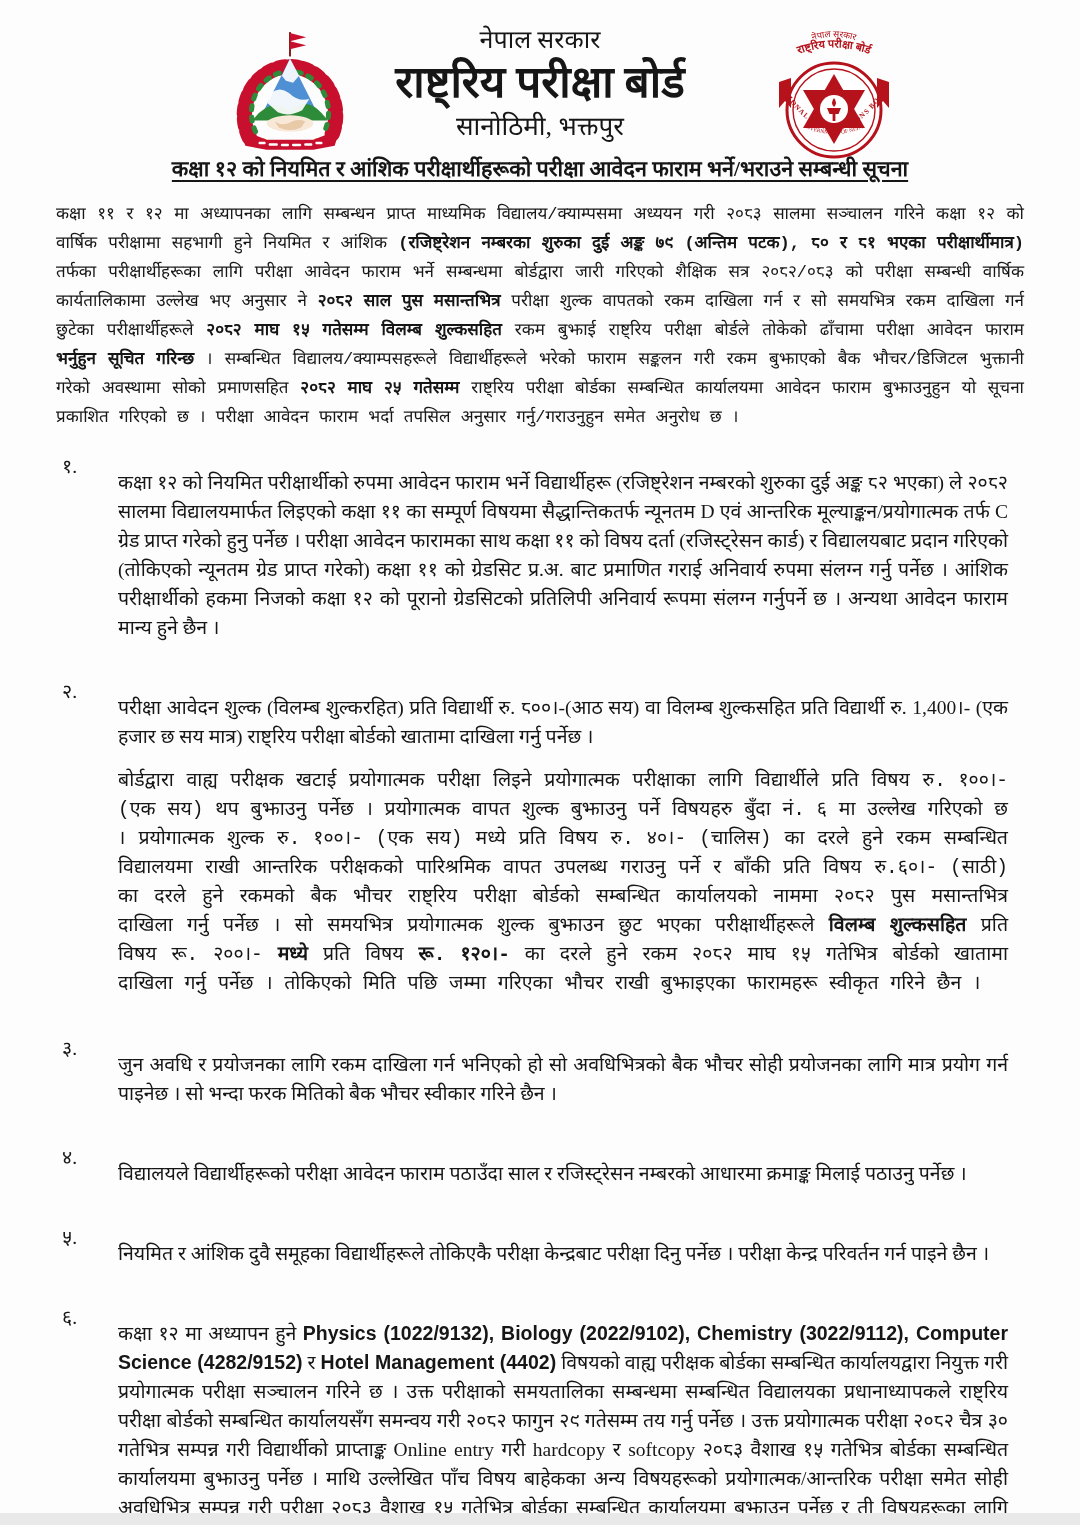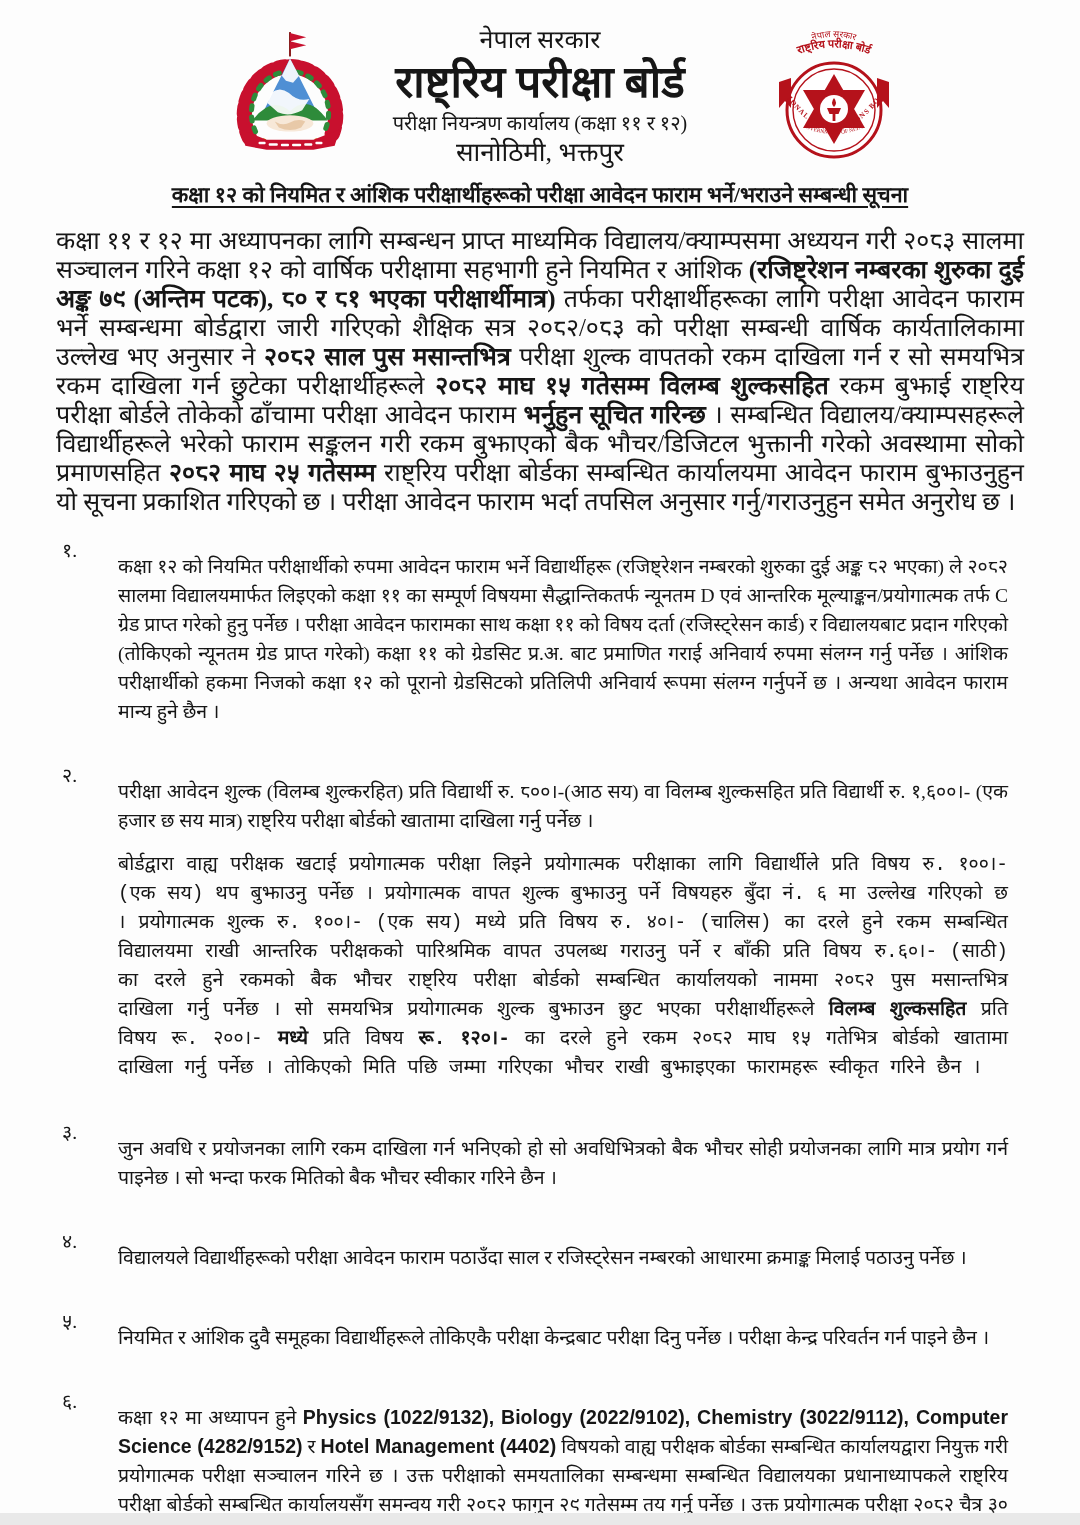--- a/index.html
+++ b/index.html
@@ -25,22 +25,23 @@
   .content { padding:0 56px; }
   .title {
     margin-top:10px;
     font-size:21.5px; line-height:30px; font-weight:bold;
     text-align:center;
     text-decoration:underline;
     text-underline-offset:4px;
   }
   .intro {
     margin:16px 0 0 0;
-    font-size:25px; line-height:29px;
+    font-size:17px; line-height:29px;
     text-align:justify;
+    font-family:Liberation Mono, monospace;
   }
   .items { margin-top:20px; }
   .item { display:flex; font-size:19.5px; line-height:29px; }
   .item + .item { margin-top:19px; }
   .num { flex:0 0 46px; padding-left:6px; }
   .itext { flex:1; text-align:justify; }
   .itext p { margin:16px; }
   .itext p + p { margin-top:14px;font-family:Liberation Mono, monospace; }
 
   .b { font-weight:bold; }
@@ -120,42 +121,41 @@
           <textPath href="#arcM" startOffset="50%">GOVERNMENT OF NEPAL</textPath>
         </text>
         <text class="seal-txt" font-size="7.2" font-weight="bold" letter-spacing="1" text-anchor="middle">
           <textPath href="#arcB" startOffset="50%">NATIONAL EXAMINATIONS BOARD</textPath>
         </text>
       </svg>
     </div>
 
     <div class="h-gov">नेपाल सरकार</div>
     <div class="h-board">राष्ट्रिय परीक्षा बोर्ड</div>
-    <div class="h-office">परीक्षा नियन्त्रण कार्यालय (कक्षा ११ र १२)</div>
     <div class="h-addr">सानोठिमी, भक्तपुर</div>
   </div>
 
   <div class="content">
     <div class="title">कक्षा १२ को नियमित र आंशिक परीक्षार्थीहरूको परीक्षा आवेदन फाराम भर्ने/भराउने सम्बन्धी सूचना</div>
 
     <p class="intro"><span>कक्षा ११ र १२ मा अध्यापनका लागि सम्बन्धन प्राप्त माध्यमिक विद्यालय/क्याम्पसमा अध्ययन गरी २०८३ सालमा सञ्चालन गरिने कक्षा १२ को वार्षिक परीक्षामा सहभागी हुने नियमित र आंशिक </span><span class="b">(रजिष्ट्रेशन नम्बरका शुरुका दुई अङ्क ७९ (अन्तिम पटक), ८० र ८१ भएका परीक्षार्थीमात्र)</span><span> तर्फका परीक्षार्थीहरूका लागि परीक्षा आवेदन फाराम भर्ने सम्बन्धमा बोर्डद्वारा जारी गरिएको शैक्षिक सत्र २०८२/०८३ को परीक्षा सम्बन्धी वार्षिक कार्यतालिकामा उल्लेख भए अनुसार ने </span><span class="b">२०८२ साल पुस मसान्तभित्र</span><span> परीक्षा शुल्क वापतको रकम दाखिला गर्न र सो समयभित्र रकम दाखिला गर्न छुटेका परीक्षार्थीहरूले </span><span class="b">२०८२ माघ १५ गतेसम्म विलम्ब शुल्कसहित</span><span> रकम बुझाई राष्ट्रिय परीक्षा बोर्डले तोकेको ढाँचामा परीक्षा आवेदन फाराम </span><span class="b">भर्नुहुन सूचित गरिन्छ</span><span> । सम्बन्धित विद्यालय/क्याम्पसहरूले विद्यार्थीहरूले भरेको फाराम सङ्कलन गरी रकम बुझाएको बैक भौचर/डिजिटल भुक्तानी गरेको अवस्थामा सोको प्रमाणसहित </span><span class="b">२०८२ माघ २५ गतेसम्म</span><span> राष्ट्रिय परीक्षा बोर्डका सम्बन्धित कार्यालयमा आवेदन फाराम बुझाउनुहुन यो सूचना प्रकाशित गरिएको छ । परीक्षा आवेदन फाराम भर्दा तपसिल अनुसार गर्नु/गराउनुहुन समेत अनुरोध छ ।</span></p>
 
     <div class="items">
 
       <div class="item">
         <span class="num">१.</span>
         <div class="itext">
             <p><span>कक्षा १२ को नियमित परीक्षार्थीको रुपमा आवेदन फाराम भर्ने विद्यार्थीहरू (रजिष्ट्रेशन नम्बरको शुरुका दुई अङ्क ८२ भएका) ले २०८२ सालमा विद्यालयमार्फत लिइएको कक्षा ११ का सम्पूर्ण विषयमा सैद्धान्तिकतर्फ न्यूनतम D एवं आन्तरिक मूल्याङ्कन/प्रयोगात्मक तर्फ C ग्रेड प्राप्त गरेको हुनु पर्नेछ । परीक्षा आवेदन फारामका साथ  कक्षा ११ को विषय दर्ता (रजिस्ट्रेसन कार्ड) र विद्यालयबाट प्रदान गरिएको (तोकिएको न्यूनतम ग्रेड प्राप्त गरेको) कक्षा ११ को ग्रेडसिट प्र.अ. बाट प्रमाणित गराई अनिवार्य रुपमा संलग्न गर्नु पर्नेछ । आंशिक परीक्षार्थीको हकमा निजको कक्षा १२ को पूरानो ग्रेडसिटको प्रतिलिपी अनिवार्य रूपमा संलग्न गर्नुपर्ने छ । अन्यथा आवेदन फाराम मान्य हुने छैन ।</span></p>
           </div>
       </div>
 
       <div class="item">
         <span class="num">२.</span>
         <div class="itext">
-          <p><span>परीक्षा आवेदन शुल्क (विलम्ब शुल्करहित) प्रति विद्यार्थी रु. ८००।-(आठ सय) वा विलम्ब शुल्कसहित प्रति विद्यार्थी रु. १,६००।- (एक हजार छ सय मात्र) राष्ट्रिय परीक्षा बोर्डको खातामा दाखिला गर्नु पर्नेछ ।</span></p>
+          <p><span>परीक्षा आवेदन शुल्क (विलम्ब शुल्करहित) प्रति विद्यार्थी रु. ८००।-(आठ सय) वा विलम्ब शुल्कसहित प्रति विद्यार्थी रु. 1,400।- (एक हजार छ सय मात्र) राष्ट्रिय परीक्षा बोर्डको खातामा दाखिला गर्नु पर्नेछ ।</span></p>
           <p><span>बोर्डद्वारा वाह्य परीक्षक खटाई प्रयोगात्मक परीक्षा लिइने प्रयोगात्मक परीक्षाका लागि विद्यार्थीले प्रति विषय रु. १००।- (एक सय) थप बुझाउनु पर्नेछ । प्रयोगात्मक वापत शुल्क बुझाउनु पर्ने विषयहरु बुँदा नं. ६ मा उल्लेख गरिएको छ । प्रयोगात्मक शुल्क रु. १००।- (एक सय) मध्ये प्रति विषय रु. ४०।- (चालिस) का दरले हुने रकम सम्बन्धित विद्यालयमा राखी आन्तरिक परीक्षकको पारिश्रमिक वापत उपलब्ध गराउनु पर्ने र बाँकी प्रति विषय रु.६०।- (साठी) का दरले हुने रकमको बैक भौचर राष्ट्रिय परीक्षा बोर्डको सम्बन्धित कार्यालयको नाममा २०८२ पुस मसान्तभित्र दाखिला गर्नु पर्नेछ । सो समयभित्र प्रयोगात्मक शुल्क बुझाउन छुट भएका परीक्षार्थीहरूले </span><span class="b">विलम्ब शुल्कसहित</span><span> प्रति विषय रू. २००।- </span><span class="b">मध्ये</span><span> प्रति विषय </span><span class="b">रू. १२०।-</span><span> का दरले हुने रकम २०८२ माघ १५ गतेभित्र बोर्डको खातामा दाखिला गर्नु पर्नेछ । तोकिएको मिति पछि जम्मा गरिएका भौचर राखी बुझाइएका फारामहरू स्वीकृत गरिने छैन ।</span></p>
         </div>
       </div>
 
       <div class="item">
         <span class="num">३.</span>
         <div class="itext">
             <p><span>जुन अवधि र प्रयोजनका लागि रकम दाखिला गर्न भनिएको हो सो अवधिभित्रको बैक भौचर सोही प्रयोजनका लागि मात्र प्रयोग गर्न पाइनेछ । सो भन्दा फरक मितिको बैक भौचर स्वीकार गरिने छैन ।</span></p>
           </div>
       </div>

